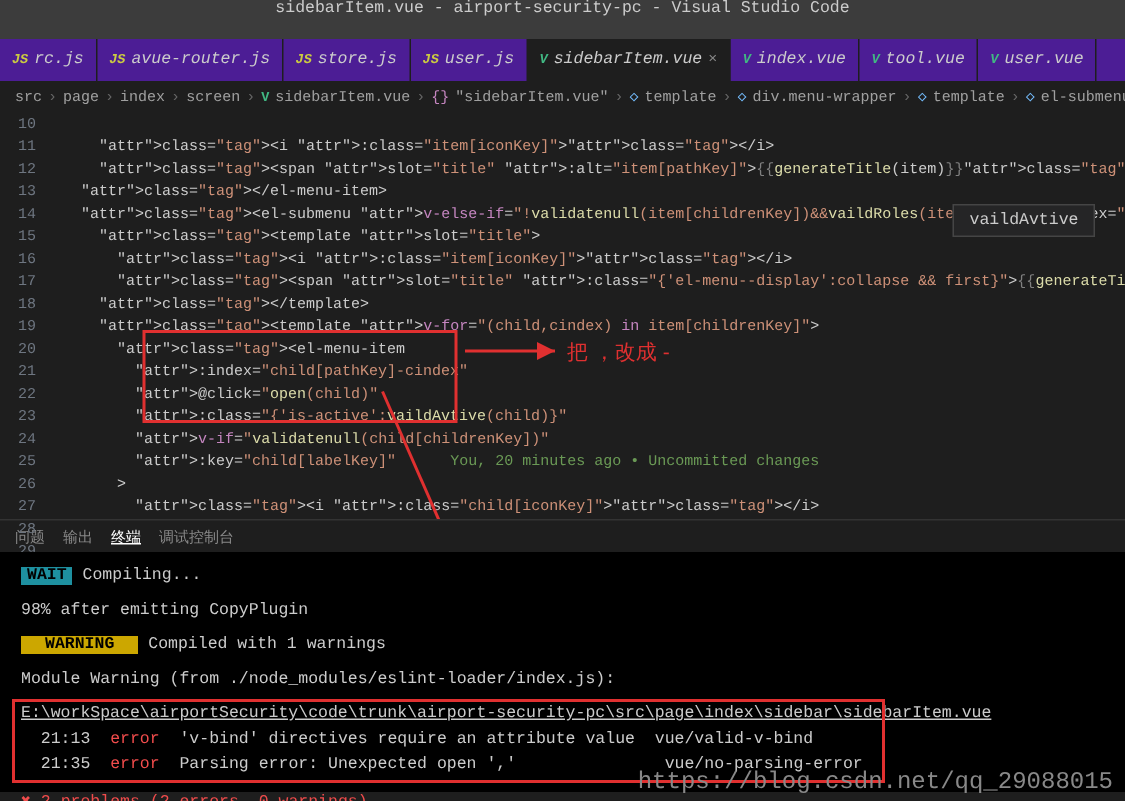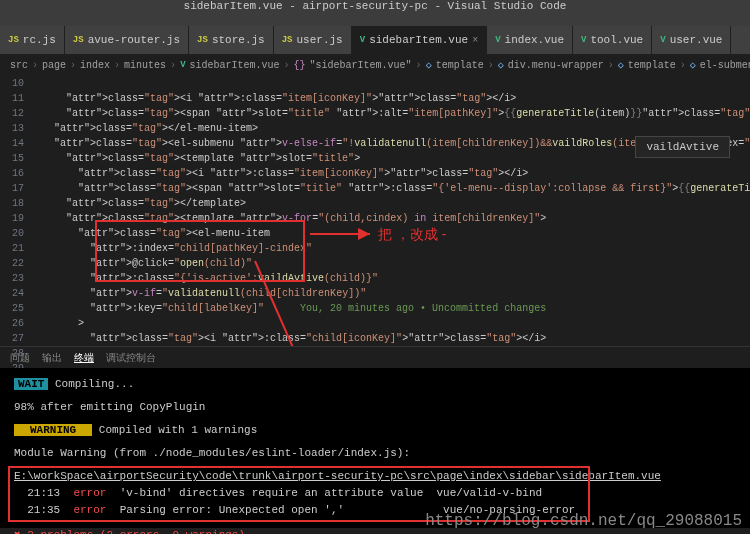--- a/index.html
+++ b/index.html
@@ -1,18 +1,18 @@
 <!DOCTYPE html>
 <html><head>
 <meta charset="utf-8">
 <style>
 * { margin: 0; padding: 0; box-sizing: border-box; }
 body { font-family: Consolas, 'Courier New', monospace; font-size: 11px; background: #1e1e1e; color: #ccc; width: 750px; height: 534px; overflow: hidden; position: relative; }
 .titlebar { background: #3c3c3c; height: 26px; display: flex; align-items: flex-start; justify-content: center; color: #ccc; font-size: 11px; }
-.tabbar { background: #404040; height: 28px; display: flex; overflow: hidden; }
+.tabbar { background: #4c1d95; height: 28px; display: flex; overflow: hidden; font-style: italic; }
 .tab { display: flex; align-items: center; padding: 0 8px; gap: 4px; border-right: 1px solid #1e1e1e; cursor: pointer; white-space: nowrap; font-size: 11px; }
 .tab.active { background: #1e1e1e; }
 .tabclose { color: #888; font-size: 10px; }
 .js-ico { color: #cbcb41; font-weight: bold; font-size: 9px; }
 .vue-ico { color: #41b883; font-weight: bold; font-size: 9px; }
 .breadcrumb { background: #1e1e1e; height: 22px; display: flex; align-items: center; padding: 0 10px; gap: 4px; color: #a0a0a0; font-size: 10px; overflow: hidden; white-space: nowrap; }
 .bc-sep { color: #666; }
 .bc-ico { color: #c586c0; }
 .bc-ico.b { color: #75beff; }
 .editor { display: flex; height: 270px; background: #1e1e1e; position: relative; }
@@ -82,21 +82,21 @@
     </div>
 </div>
 
 <div class="breadcrumb">
   <span>src</span>
     <span class="bc-sep">›</span>
   <span>page</span>
     <span class="bc-sep">›</span>
   <span>index</span>
     <span class="bc-sep">›</span>
-  <span>minutes</span>
+  <span>screen</span>
     <span class="bc-sep">›</span>
   <span class="vue-ico">V</span>
     <span>sidebarItem.vue</span>
     <span class="bc-sep">›</span>
   <span class="bc-ico">{}</span>
     <span>"sidebarItem.vue"</span>
     <span class="bc-sep">›</span>
   <span class="bc-ico b">◇</span>
     <span>template</span>
     <span class="bc-sep">›</span>

